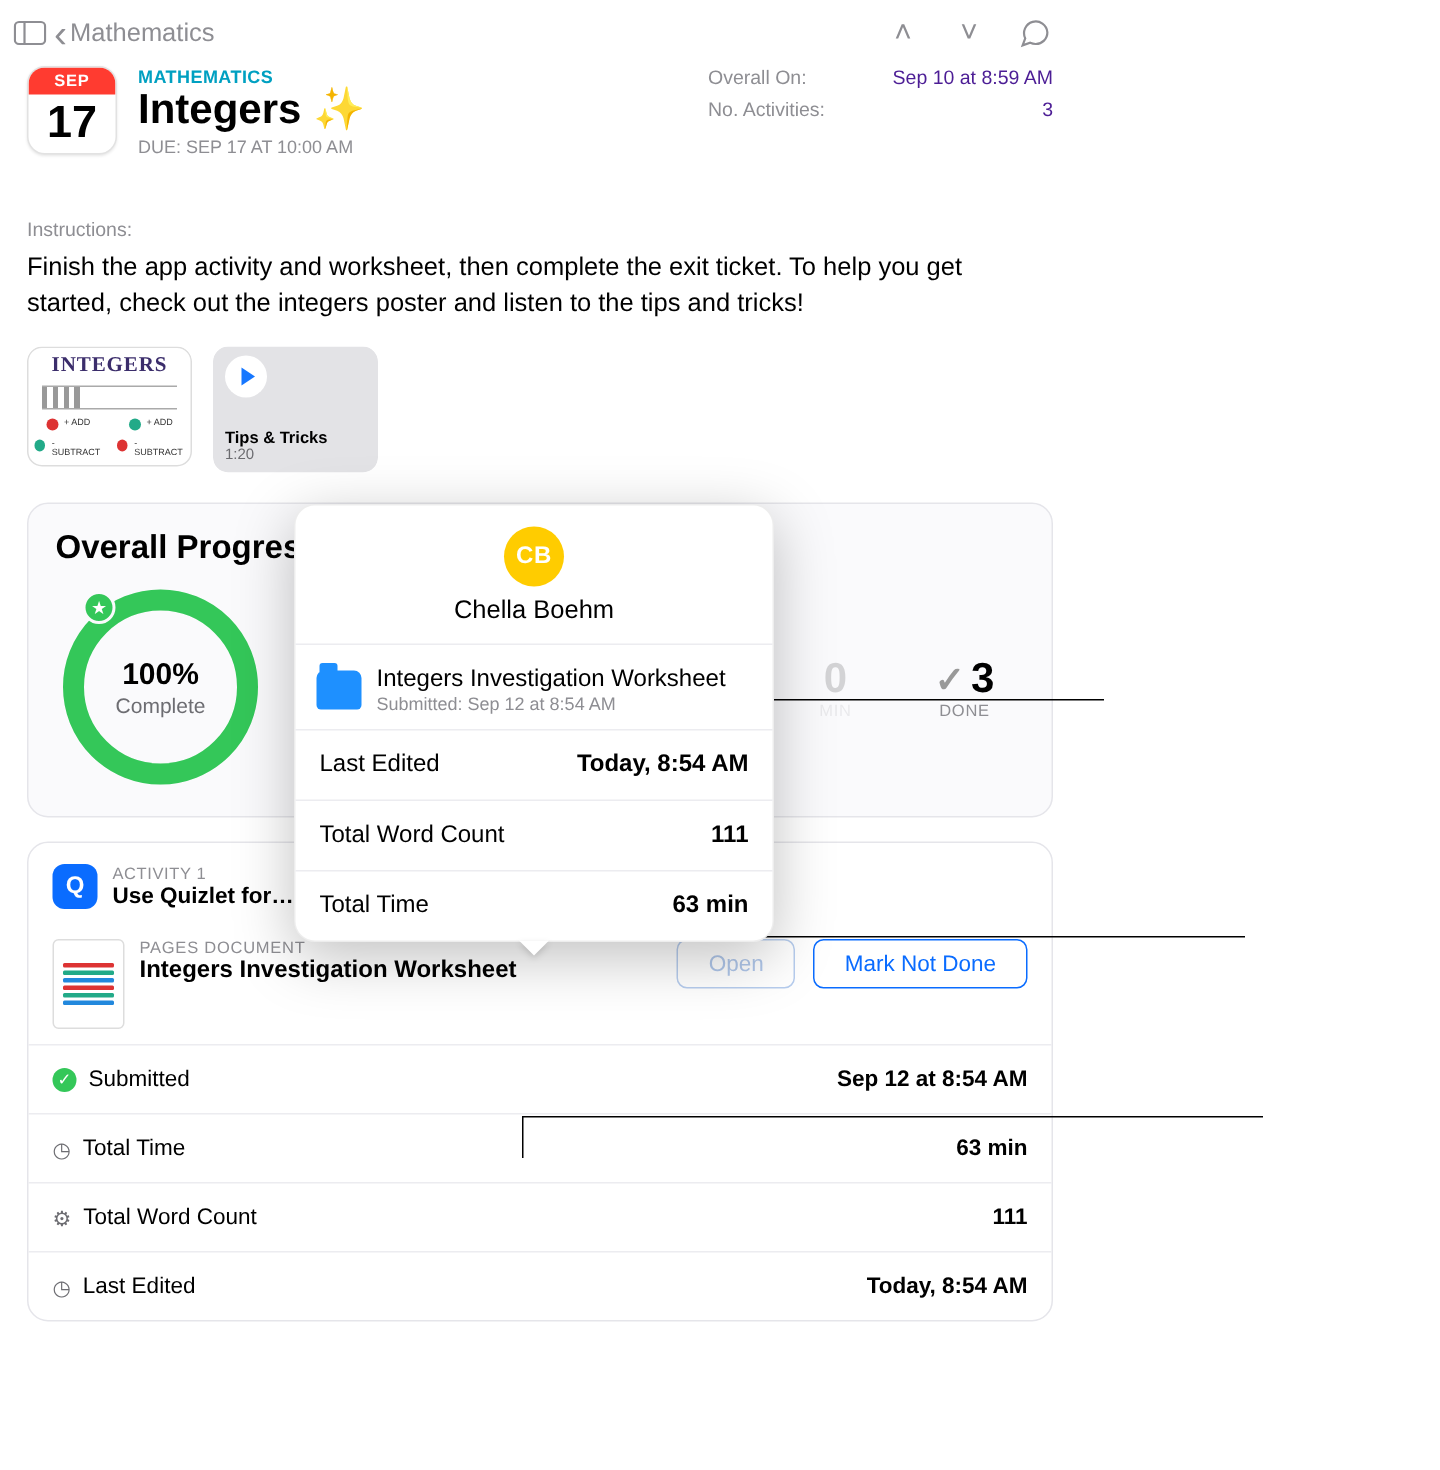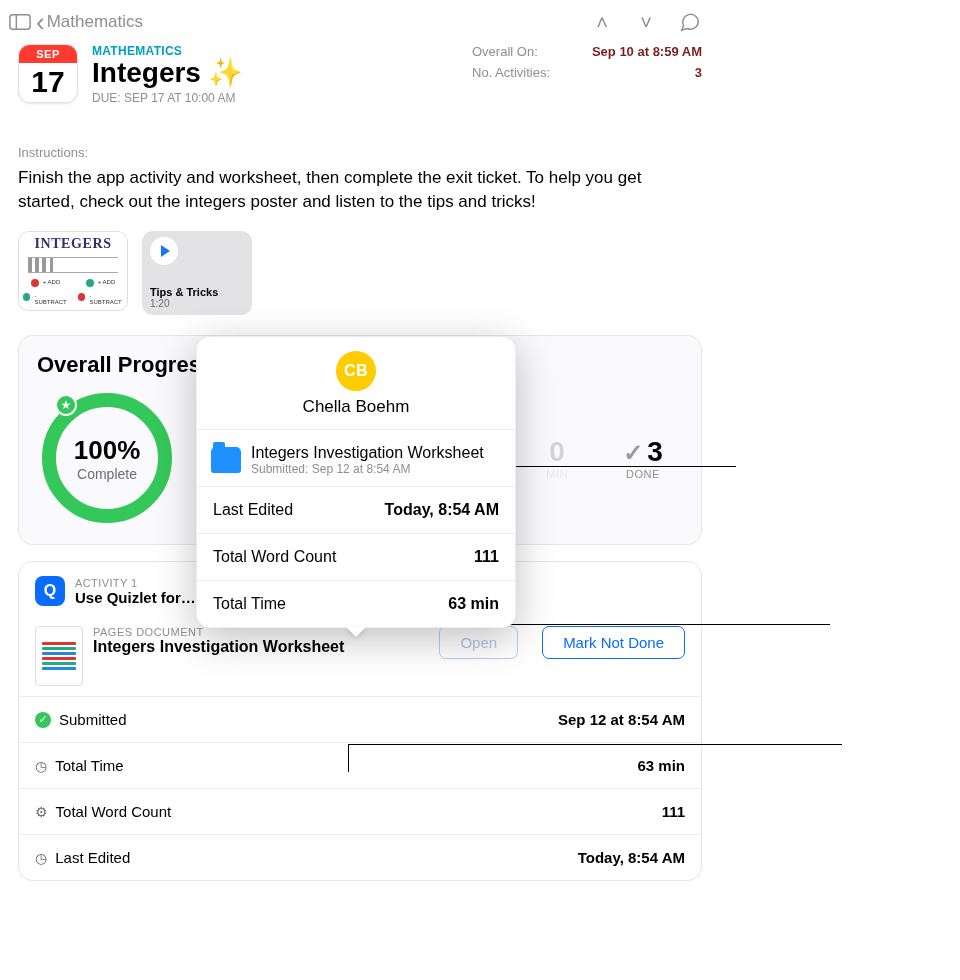--- a/index.html
+++ b/index.html
@@ -49,21 +49,21 @@
   }
   .cal-icon .day {
     font-size:30px; font-weight:600; line-height:38px;
   }
   .header-text { flex:1; }
   .subject-tag { font-size:12px; font-weight:700; color:#00a0c1; letter-spacing:0.3px; }
   .assignment-title { font-size:28px; font-weight:700; margin:0; line-height:1.1; }
   .due-line { font-size:12px; color:#8e8e93; margin-top:2px; }
   .meta-col { font-size:13px; color:#8e8e93; width:230px; }
   .meta-col .mrow { display:flex; justify-content:space-between; margin-bottom:6px; }
-  .meta-col .mval { color:#7f1d1d; font-weight:700; }
+  .meta-col .mval { color:#4c1d95; font-weight:400; }
   
   .instr-label { font-size:13px; color:#8e8e93; margin:40px 0 6px; }
   .instr-body  { font-size:17px; line-height:1.45; }
   
   .tiles { display:flex; gap:14px; margin:16px 0 20px; }
   .tile { width:110px; border-radius:10px; overflow:hidden; }
   .tile-poster {
     background:#fff; height:80px; border:1px solid #ddd; border-radius:10px;
     padding:4px; font-size:8px; line-height:1.1; color:#555;
     display:flex; flex-direction:column; align-items:center; justify-content:space-between;
@@ -94,21 +94,21 @@
   .card h2 { margin:0 0 10px; font-size:22px; font-weight:700; }
   .prog-row { display:flex; align-items:center; gap:30px; }
   .ring {
     position:relative; width:140px; height:140px;
   }
   .ring svg { width:140px; height:140px; transform:rotate(-90deg); }
   .ring .center {
     position:absolute; inset:0; display:flex; flex-direction:column;
     align-items:center; justify-content:center;
   }
-  .ring .pct { font-size:26px; font-weight:700; }
+  .ring .pct { font-size:20px; font-weight:700; }
   .ring .lbl { font-size:14px; color:#6d6d72; }
   .ring .badge {
     position:absolute; top:6px; left:18px; width:22px; height:22px;
     border-radius:50%; background:#34c759; display:flex;
     align-items:center; justify-content:center; color:#fff; font-size:12px;
     border:2px solid #fafafc;
   }
   .stats { margin-left:auto; display:flex; gap:26px; align-items:center; padding-right:10px;}
   .stat { text-align:center; min-width:60px;}
   .stat .num { font-size:28px; font-weight:700; }
@@ -127,21 +127,21 @@
   .act-pre { font-size:11px; color:#8e8e93; letter-spacing:0.4px; }
   .act-title { font-size:15px; font-weight:700; }
   .doc-row { display:flex; gap:10px; padding:10px 16px; align-items:flex-start; }
   .doc-thumb { width:48px;height:60px;border:1px solid #ddd;border-radius:4px;background:#fff;
     display:flex;flex-direction:column;align-items:center;justify-content:center;gap:2px;padding:3px;}
   .doc-thumb .bar{width:85%;height:3px;background:#d33;border-radius:1px;}
   .doc-thumb .bar.g{background:#2a8;} .doc-thumb .bar.b{background:#28d;}
   .doc-meta { flex:1; }
   .doc-type { font-size:11px; color:#8e8e93; letter-spacing:0.5px; }
   .doc-title { font-size:16px; font-weight:700; }
-  .doc-actions { display:flex; gap:24px; align-items:flex-start; }
+  .doc-actions { display:flex; gap:12px; align-items:flex-start; }
   .btn {
     border:1px solid #0a6cff; color:#0a6cff; background:#fff;
     padding:7px 20px; border-radius:7px; font-size:15px; cursor:pointer;
   }
   .btn.disabled { color:#b0c7ea; border-color:#b7cdee; }
   .tbl { border-top:1px solid #ececf0;}
   .row {
     display:flex; justify-content:space-between; align-items:center;
     padding:14px 16px; border-bottom:1px solid #ececf0; font-size:15px;
   }

